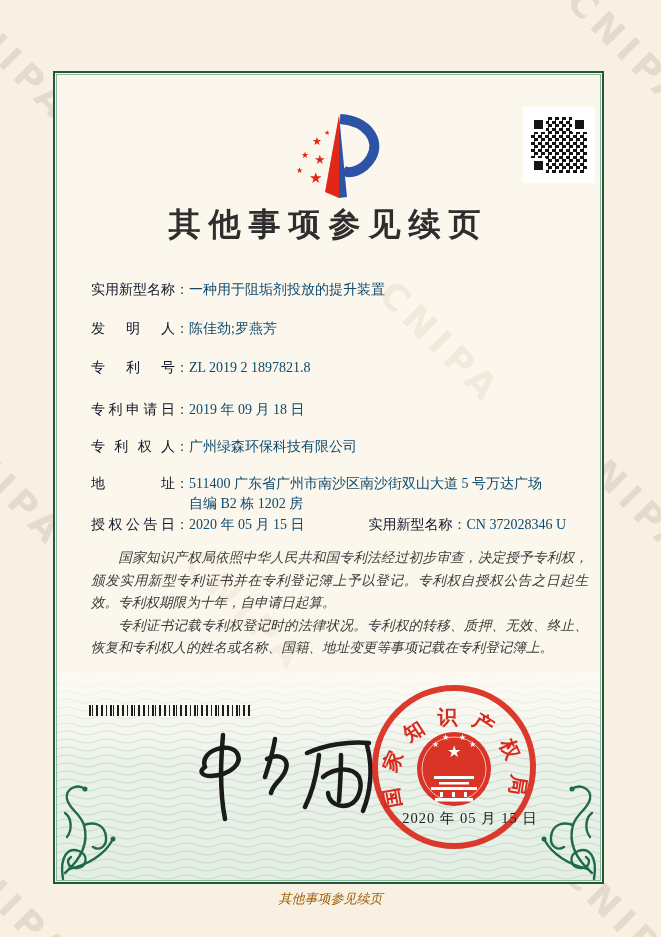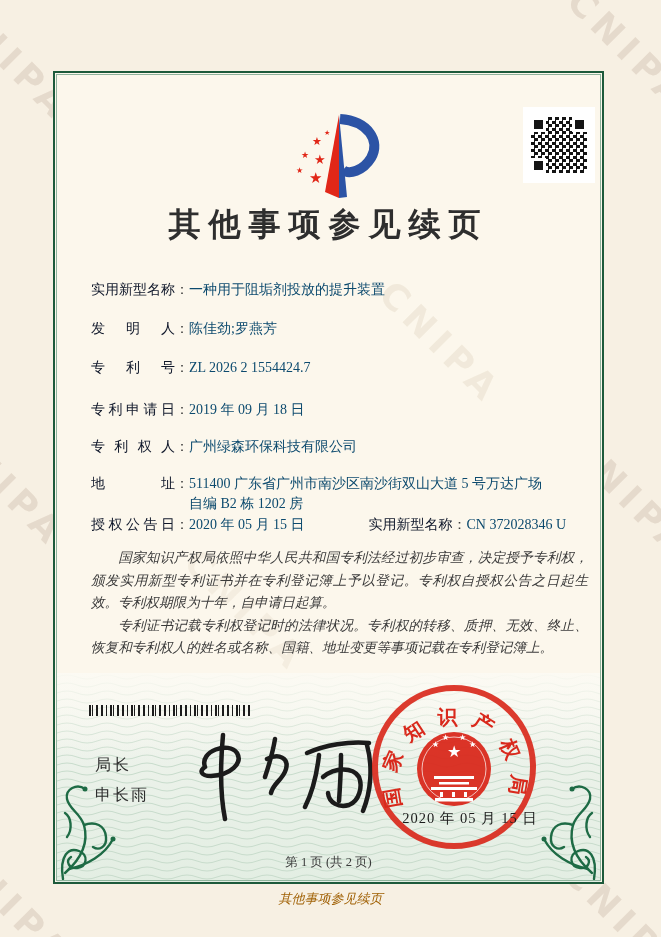--- a/index.html
+++ b/index.html
@@ -90,21 +90,21 @@
   <div class="title">其他事项参见续页</div>
 
   <div class="fields">
     <div class="frow" style="top:2px;">
       <span class="flabel">实用新型名称</span><span class="fcolon">：</span><span class="fval">一种用于阻垢剂投放的提升装置</span>
     </div>
     <div class="frow" style="top:41px;">
       <span class="flabel">发明人</span><span class="fcolon">：</span><span class="fval">陈佳劲;罗燕芳</span>
     </div>
     <div class="frow" style="top:80px;">
-      <span class="flabel">专利号</span><span class="fcolon">：</span><span class="fval">ZL 2026 2 1554424.7</span>
+      <span class="flabel">专利号</span><span class="fcolon">：</span><span class="fval">ZL 2019 2 1897821.8</span>
     </div>
     <div class="frow" style="top:122px;">
       <span class="flabel">专利申请日</span><span class="fcolon">：</span><span class="fval">2019 年 09 月 18 日</span>
     </div>
     <div class="frow" style="top:159px;">
       <span class="flabel">专利权人</span><span class="fcolon">：</span><span class="fval">广州绿森环保科技有限公司</span>
     </div>
     <div class="frow" style="top:196px;">
       <span class="flabel">地址</span><span class="fcolon">：</span><span class="fval">511400 广东省广州市南沙区南沙街双山大道 5 号万达广场</span>
       <span class="fval addr2">自编 B2 栋 1202 房</span>
@@ -176,24 +176,20 @@
           <path d="M10,70 C16,62 14,50 8,46"></path>
         </g>
         <circle cx="28" cy="22" r="2.5" fill="#1e6b45"></circle>
         <circle cx="56" cy="72" r="2.5" fill="#1e6b45"></circle>
       </svg>
     </div>
   </div>
 
   <div class="barcode"></div>
 
-  <div class="commish">
-    <div>局长</div>
-    <div>申长雨</div>
-  </div>
 
   <svg class="sig" viewBox="0 0 200 100">
     <g fill="none" stroke="#1b1b1b" stroke-width="4.5" stroke-linecap="round">
       <path d="M40,10 C38,32 36,64 42,94"></path>
       <path d="M22,42 C16,26 46,16 54,28 C60,38 48,50 28,51 C18,51 16,46 22,42"></path>
       <path d="M92,14 C90,26 86,40 82,52"></path>
       <path d="M84,34 C96,28 106,33 103,44 C100,55 90,58 88,68"></path>
       <path d="M124,28 C142,20 166,16 186,18"></path>
       <path d="M136,30 C134,48 130,66 122,82"></path>
       <path d="M140,52 C152,42 170,42 176,52 C180,62 176,76 166,80 C156,83 146,78 145,68"></path>
@@ -223,16 +219,15 @@
       <rect x="63" y="106" width="46" height="3" fill="#fff"></rect>
       <rect x="72" y="111" width="3" height="5" fill="#fff"></rect>
       <rect x="84" y="111" width="3" height="5" fill="#fff"></rect>
       <rect x="96" y="111" width="3" height="5" fill="#fff"></rect>
       <rect x="67" y="117" width="38" height="3.5" fill="#fff"></rect>
     </g>
   </svg>
 
   <div class="seal-date">2020 年 05 月 15 日</div>
 
-  <div class="pagenum">第 1 页 (共 2 页)</div>
 </div>
 
 <div class="footnote">其他事项参见续页</div>
 
 </body></html>

